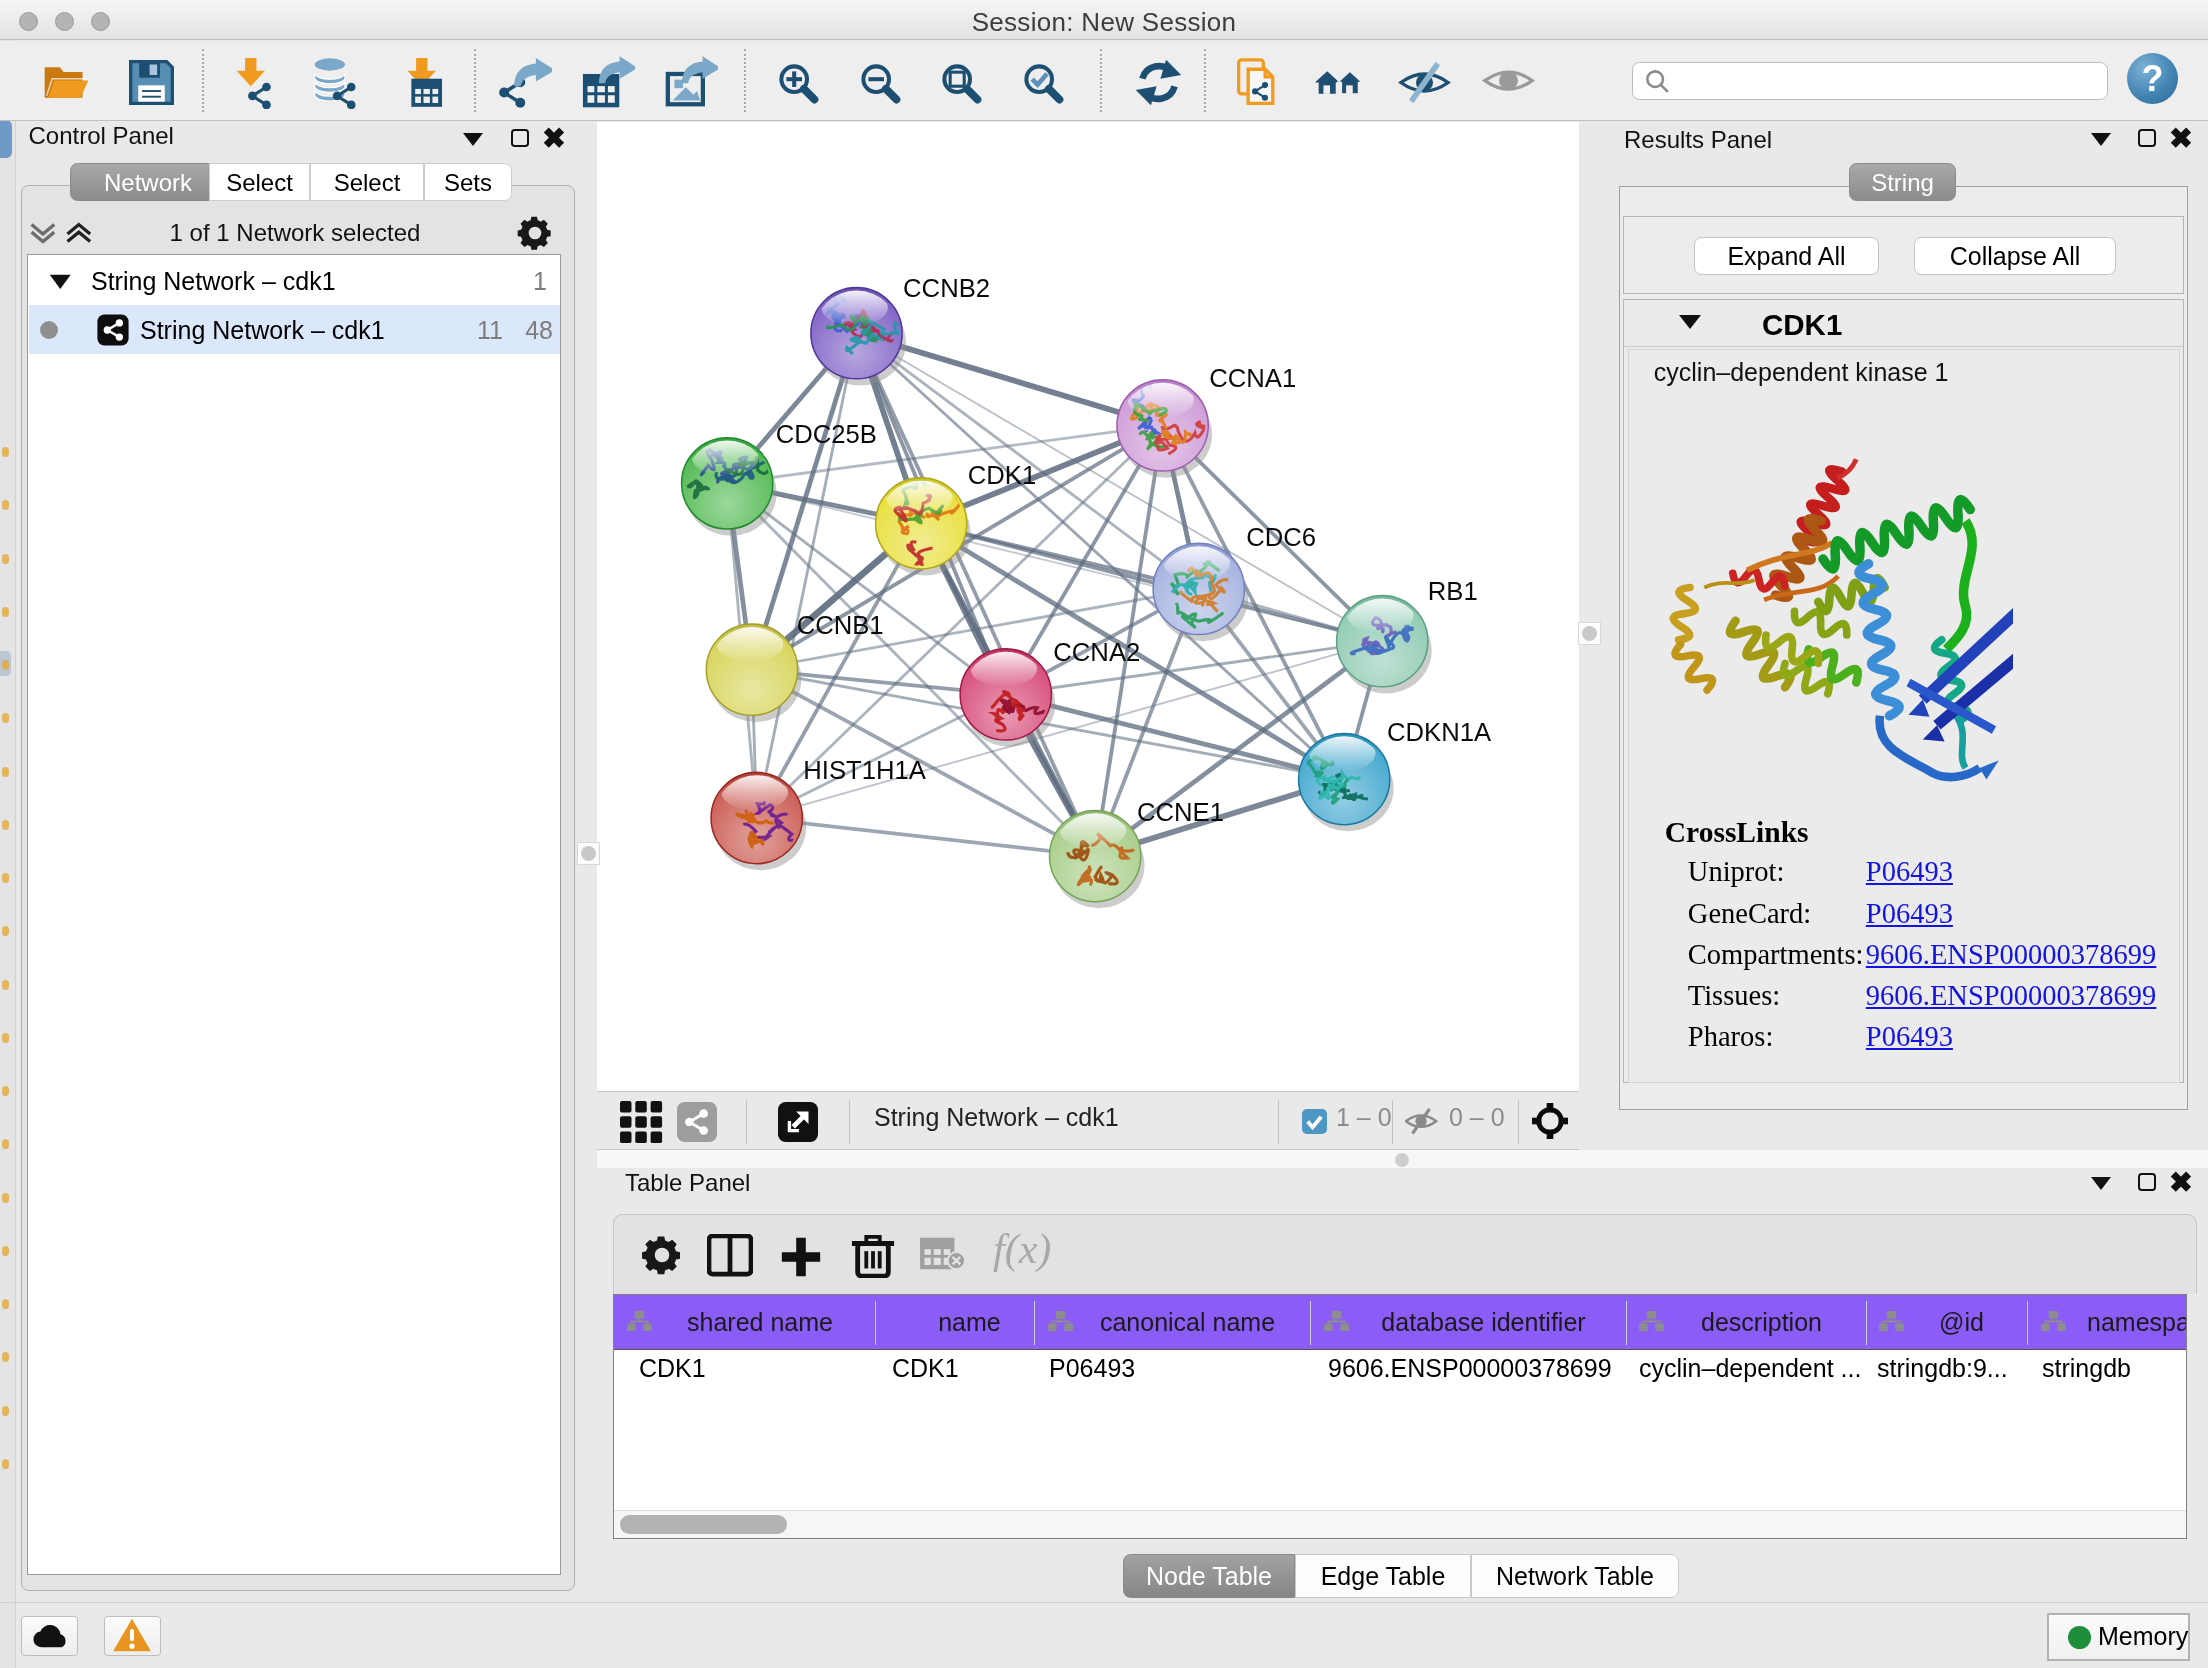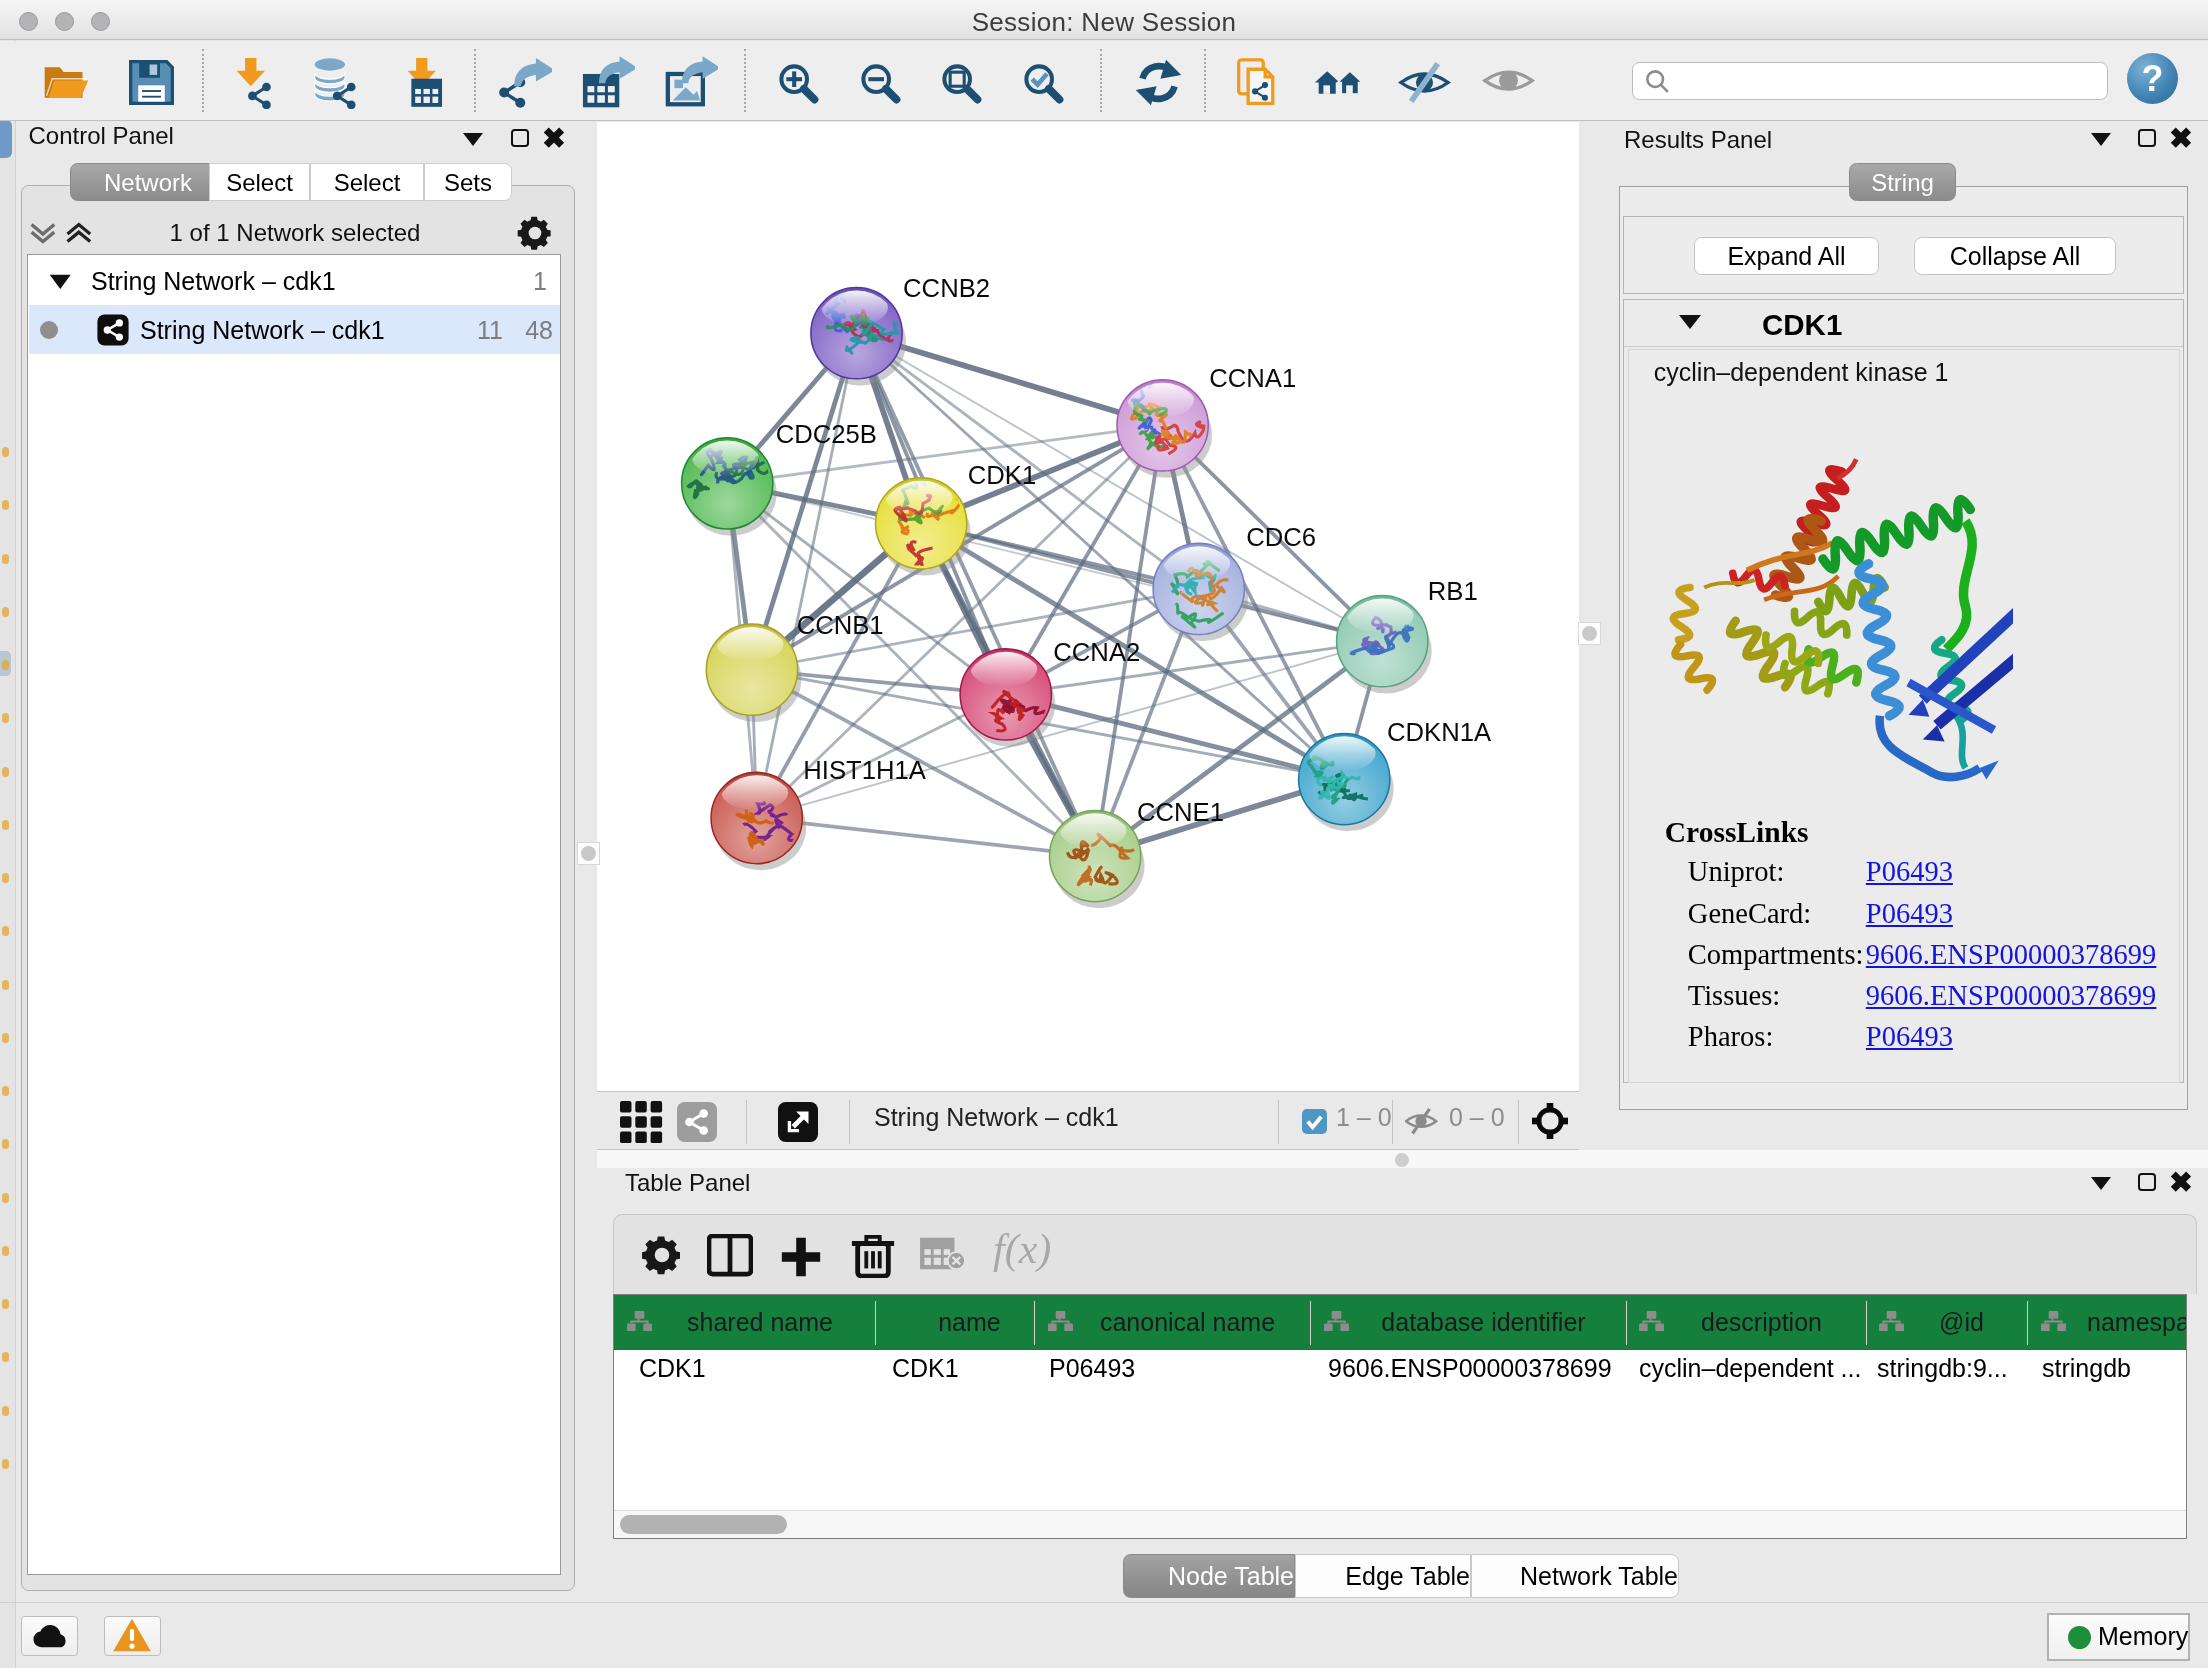--- a/index.html
+++ b/index.html
@@ -56,30 +56,30 @@
 #rbox2 { left:1623px; top:299px; width:561px; height:784px; border:1px solid #b5b5b5; background:#ebebeb; }
 .rbtn { position:absolute; height:38px; background:#ffffff; border:1px solid #c3c3c3; border-radius:7.6px;
   font-size:25px; text-align:center; line-height:36px; color:#000; }
 .serif { font-family:"Liberation Serif", serif; }
 .rlink { color:#1414e0; text-decoration:underline; }
 
 
 #tpanel-toolbar { left:613px; top:1214px; width:1584px; height:80px; background:#e2e2e2;
   border:1px solid #c6c6c6; border-radius:9.5px 9.5px 0 0; border-bottom:none; }
 #ttable { left:613px; top:1294px; width:1574px; height:245px; background:#ffffff; border:1.9px solid #7e7e7e; }
-#thead { position:absolute; left:0; top:0; width:100%; height:55px; overflow:hidden; background:#15803d; border-bottom:1.9px solid #555; }
+#thead { position:absolute; left:0; top:0; width:100%; height:55px; overflow:hidden; background:#8b5cf6; border-bottom:1.9px solid #555; }
 .th { position:absolute; top:0; height:55px; font-size:25px; color:#1a1a1a; }
 .td { position:absolute; top:59px; font-size:25px; color:#000; }
 .colsep { position:absolute; top:5.7px; height:44px; width:1px; background:#cfcfcf; }
 #hscroll { position:absolute; left:0px; bottom:0px; width:100%; height:28.5px; background:#f6f6f6; border-top:1px solid #ddd;}
 #hthumb { position:absolute; left:5.7px; top:4.8px; width:167px; height:19px; background:#b2b2b2; border-radius:9.5px; }
 
 
 .btab { position:absolute; top:1554px; height:44px; background:#fdfdfd; border:1px solid #c9c9c9;
-  font-size:25px; text-align:right; line-height:42px; color:#000; }
+  font-size:25px; text-align:center; line-height:42px; color:#000; }
 .btab.sel { background:linear-gradient(#a2a2a2,#868686); color:#fff; border-color:#8a8a8a; }
 
 
 #statusline { left:0; top:1602px; width:2208px; height:1px; background:#cfcfcf; }
 .sbtn { position:absolute; top:1616px; height:40px; background:linear-gradient(#fbfbfb,#ededed);
   border:1.9px solid #bdbdbd; border-radius:3.8px; }
 #membtn { position:absolute; left:2047px; top:1613px; width:143px; height:48px;
   background:linear-gradient(#fbfbfb,#f0f0f0); border:2.9px solid #b2b2b2; font-size:25px;
   line-height:42px; text-align:right; padding-left:49px; }
 #membtn .dot { position:absolute; left:19px; top:10.5px; width:23px; height:23px; border-radius:50%; background:#1e8e3a; }

